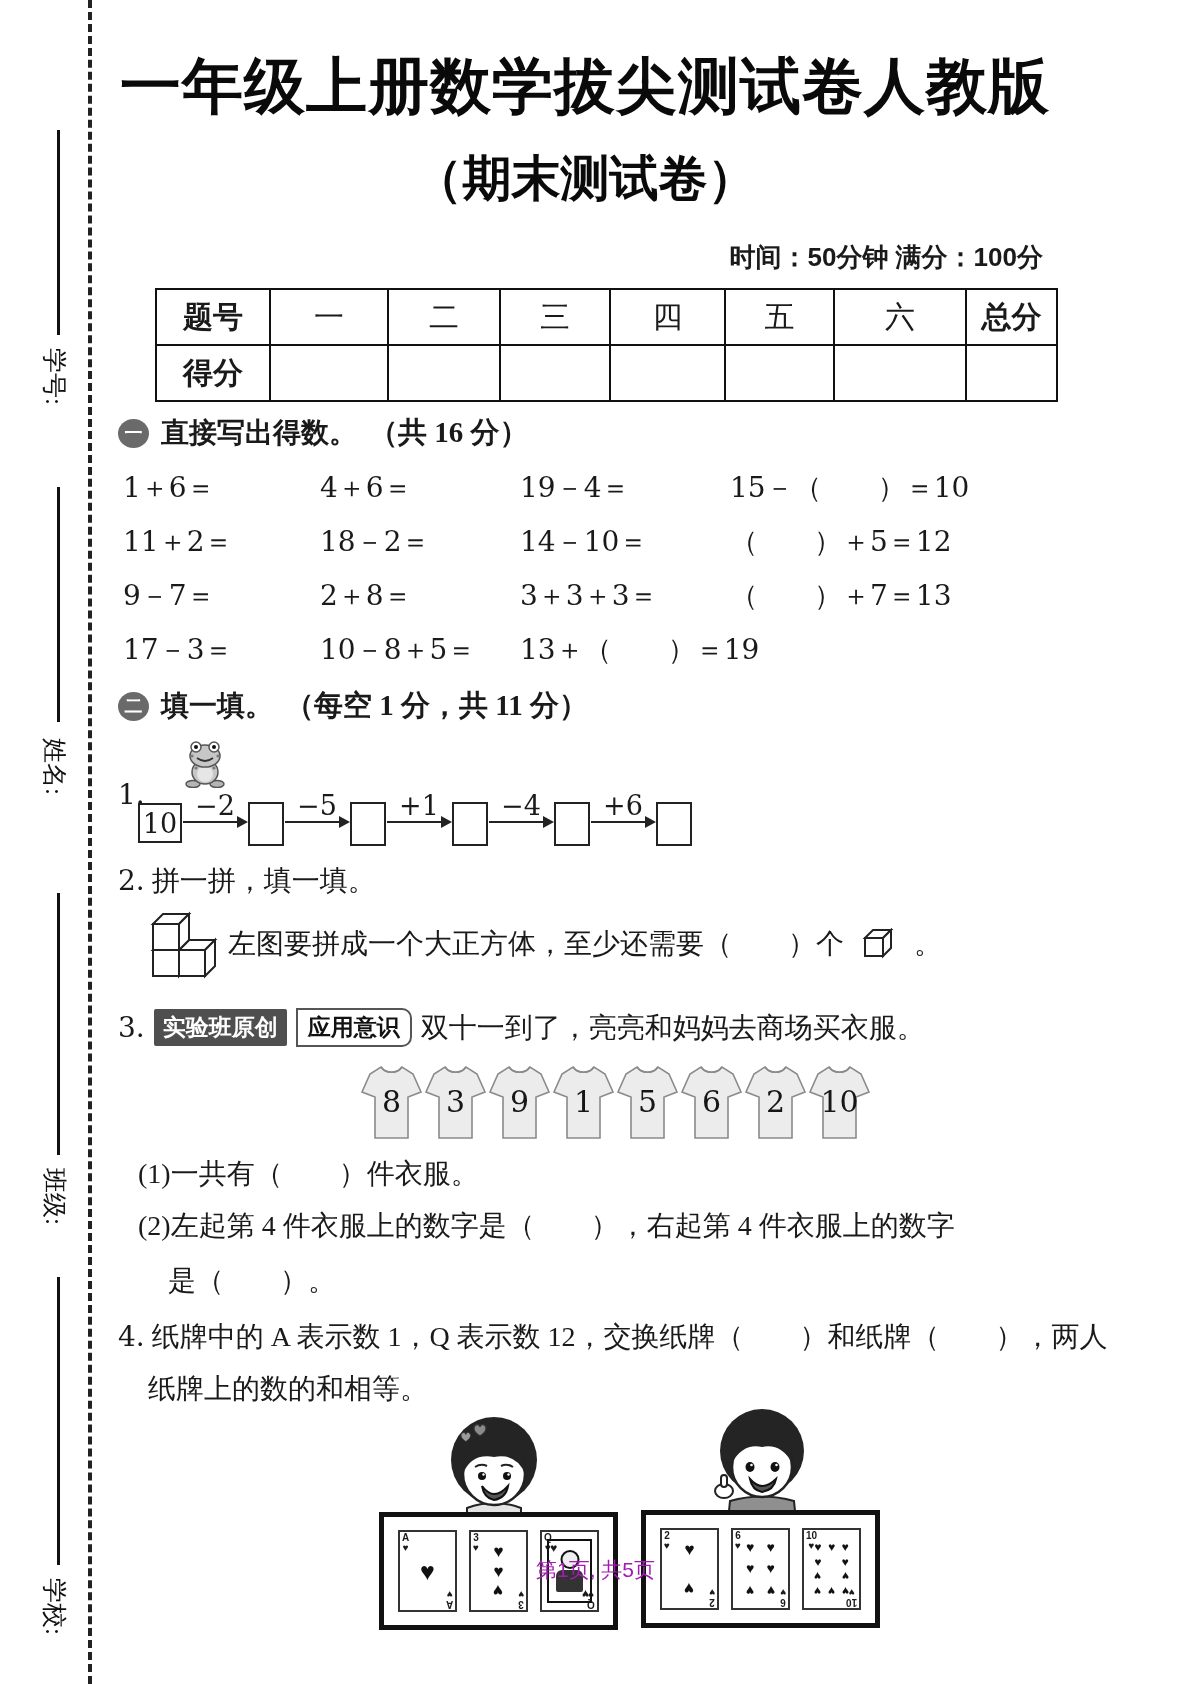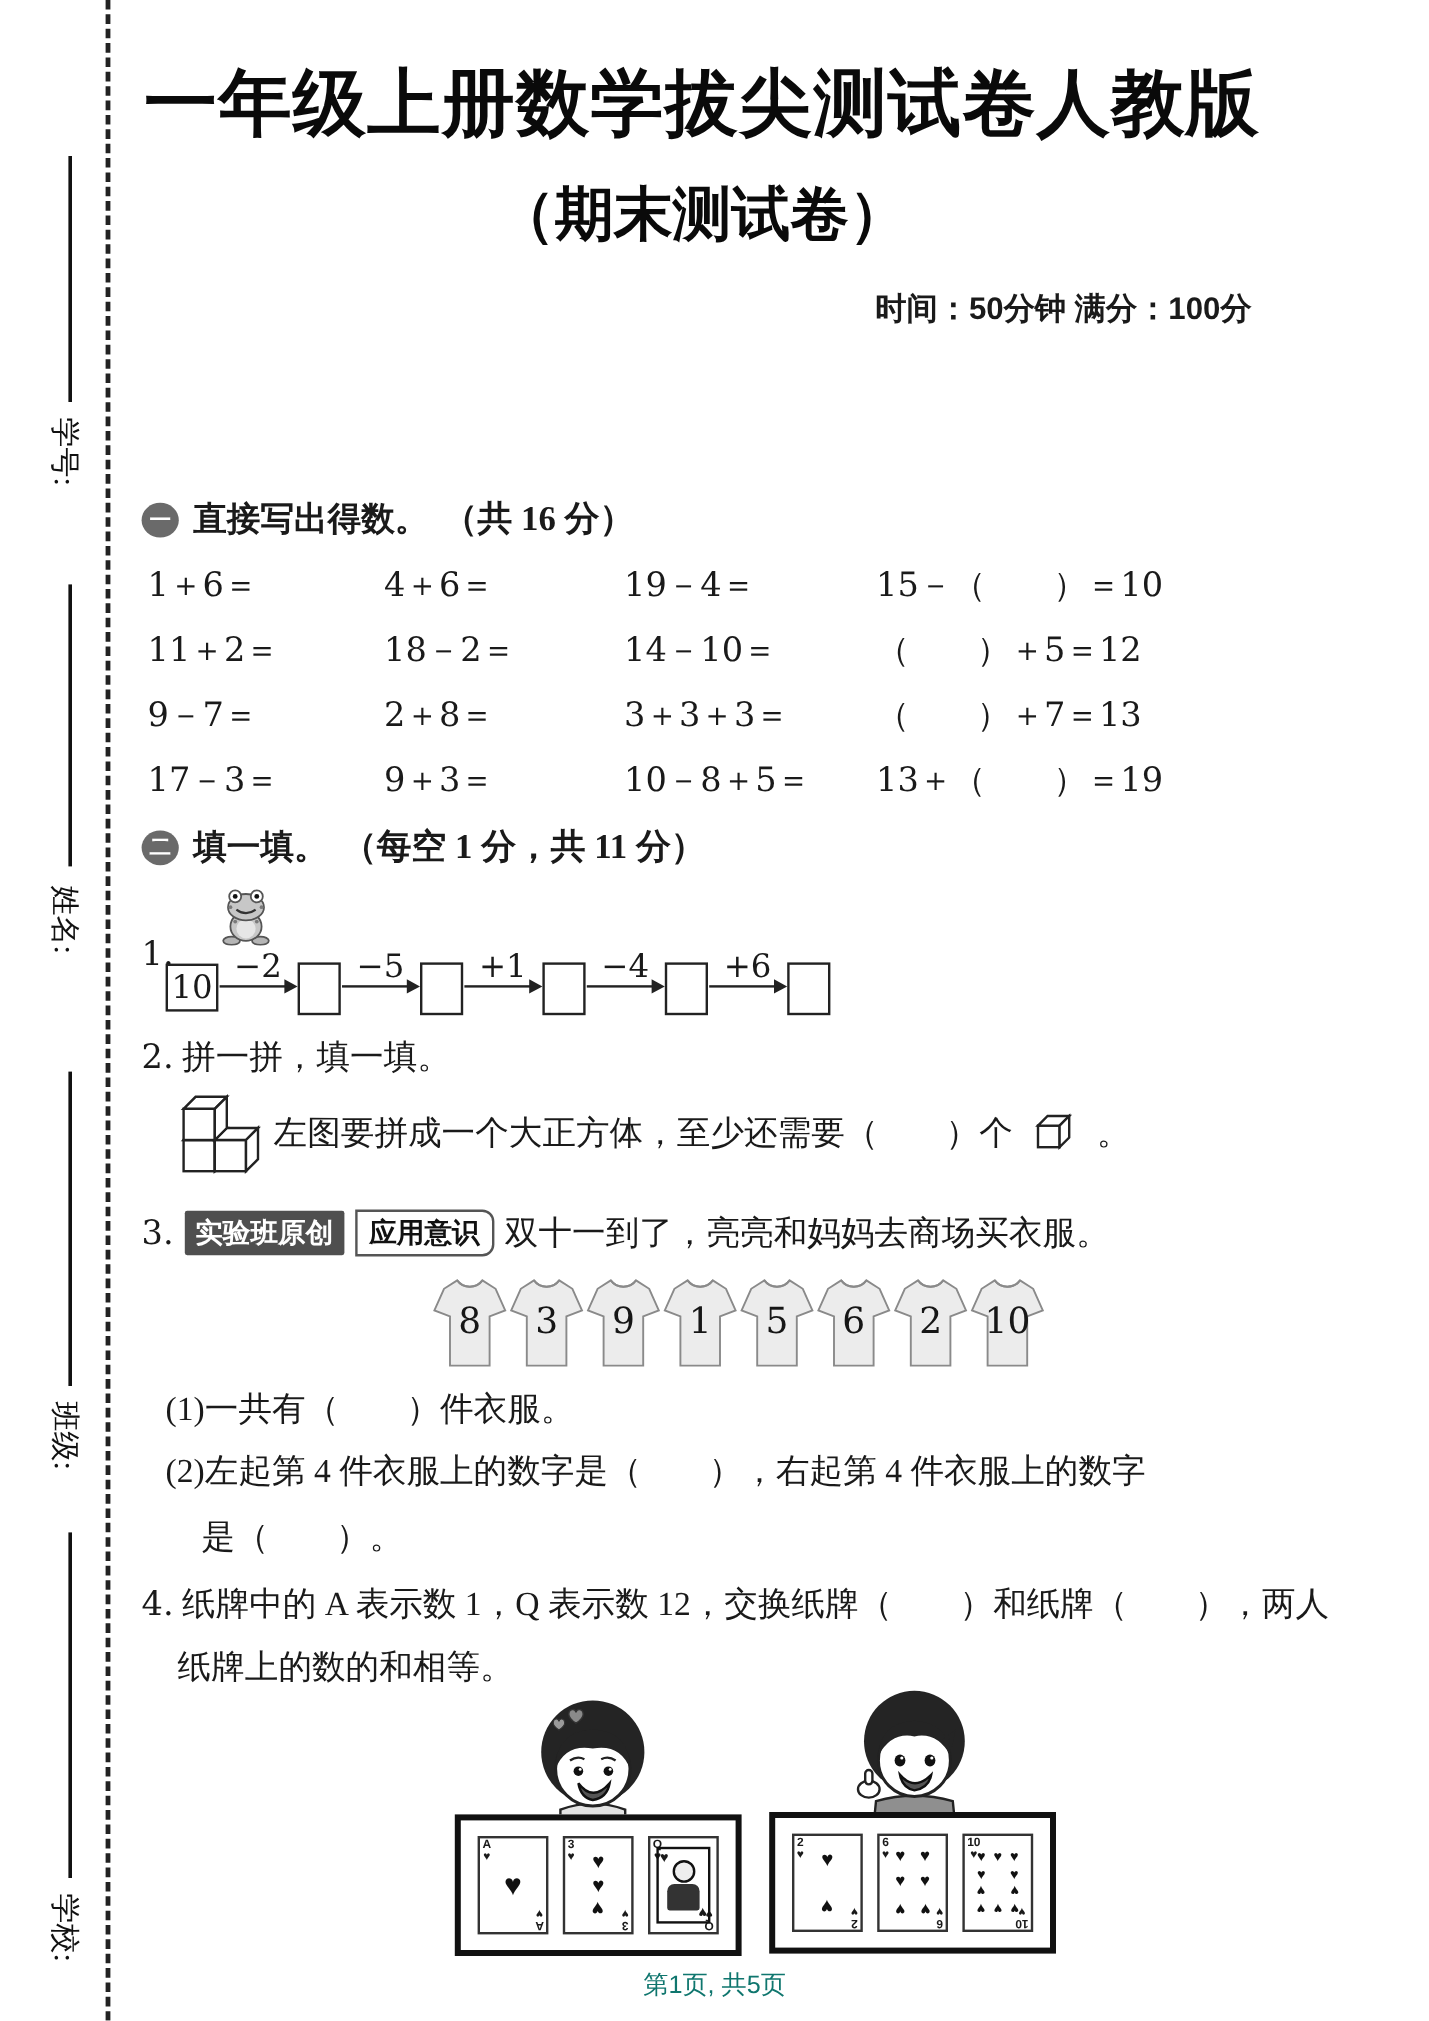--- a/index.html
+++ b/index.html
@@ -90,42 +90,66 @@
   .face{position:absolute;inset:7px 5px;border:2px solid #111;}
   .face .fh{position:absolute;font-size:12px;line-height:1;}
   .face .fh.t{top:1px;left:1px;}
   .face .fh.b{bottom:1px;right:1px;transform:rotate(180deg);}
   .fig{position:absolute;left:7px;right:7px;top:9px;bottom:9px;}
   .fig-head{position:absolute;left:50%;top:0;transform:translateX(-50%);width:15px;height:15px;
             border-radius:50%;background:#eee;border:2px solid #111;}
   .fig-body{position:absolute;left:0;right:0;bottom:0;height:22px;background:#333;
             border-radius:6px 6px 2px 2px;}
 
-  .footer{left:0;top:1640px;width:1191px;text-align:center;font-family:"Liberation Sans",sans-serif;
-          font-size:21px;color:#0f766e;}
+  .footer{left:0;top:1556px;width:1191px;text-align:center;font-family:"Liberation Sans",sans-serif;
+          font-size:21px;color:#a21caf;}
 </style>
 </head>
 <body>
 
 <div class="page">
 
   <div class="dash-line"></div>
   <div class="wline" style="top:130px;height:205px;"></div>
   <div class="wline" style="top:487px;height:235px;"></div>
   <div class="wline" style="top:893px;height:262px;"></div>
   <div class="wline" style="top:1277px;height:288px;"></div>
   <div class="mlabel" style="top:360px;">学号:</div>
   <div class="mlabel" style="top:750px;">姓名:</div>
   <div class="mlabel" style="top:1180px;">班级:</div>
   <div class="mlabel" style="top:1590px;">学校:</div>
 
   <div class="abs subtitle">（期末测试卷）</div>
   <div class="abs title">一年级上册数学拔尖测试卷人教版</div>
   <div class="abs meta">时间：50分钟 满分：100分</div>
 
+  <table class="score">
+    <tbody>
+        <tr>
+      <td class="bold" style="width:112px;">题号</td>
+      <td style="width:116px;">一</td>
+      <td style="width:110px;">二</td>
+      <td style="width:108px;">三</td>
+      <td style="width:113px;">四</td>
+      <td style="width:107px;">五</td>
+      <td style="width:130px;">六</td>
+      <td class="bold" style="width:89px;">总分</td>
+    </tr>
+    <tr>
+      <td class="bold">得分</td>
+      <td></td>
+      <td></td>
+      <td></td>
+      <td></td>
+      <td></td>
+      <td></td>
+      <td></td>
+    </tr>
+  </tbody>
+    </table>
 
   <div class="abs sec-head" style="left:118px;top:413px;">
     <span class="sec-badge">一</span>
     <span class="sec-title">直接写出得数。</span>
     <span class="sec-note">（共 16 分）</span>
   </div>
 
   <div class="abs eq-grid">
     <span>1＋6＝</span>
     <span>4＋6＝</span>
@@ -133,21 +157,20 @@
     <span>15－（　　）＝10</span>
     <span>11＋2＝</span>
     <span>18－2＝</span>
     <span>14－10＝</span>
     <span>（　　）＋5＝12</span>
     <span>9－7＝</span>
     <span>2＋8＝</span>
     <span>3＋3＋3＝</span>
     <span>（　　）＋7＝13</span>
     <span>17－3＝</span>
-    <span>9＋3＝</span>
     <span>10－8＋5＝</span>
     <span>13＋（　　）＝19</span>
   </div>
 
   <div class="abs sec-head" style="left:118px;top:686px;">
     <span class="sec-badge">二</span>
     <span class="sec-title">填一填。</span>
     <span class="sec-note">（每空 1 分，共 11 分）</span>
   </div>
 

